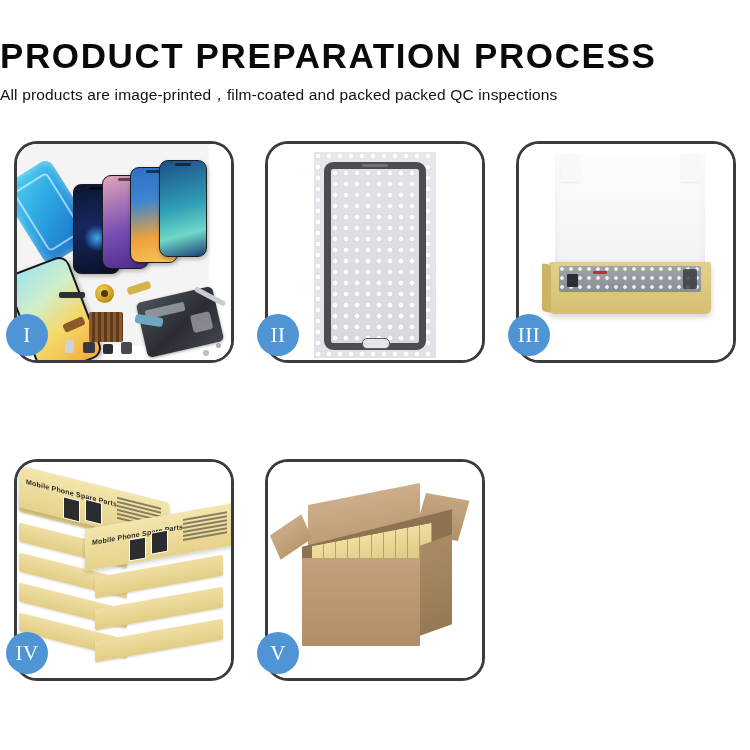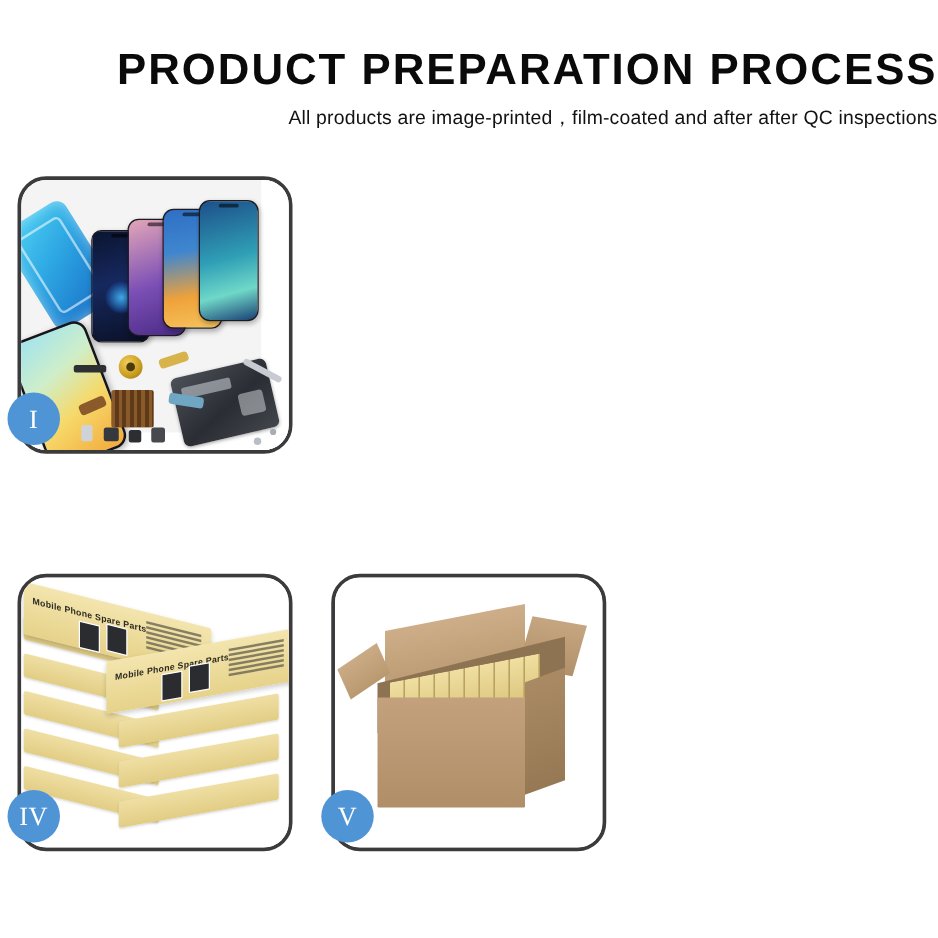--- a/index.html
+++ b/index.html
@@ -12,21 +12,21 @@
     height: 750px;
     font-family: "Liberation Sans", sans-serif;
     overflow: hidden;
     position: relative;
   }
 
   
   .header {
     width: 750px;
     padding-top: 36px;
-    text-align: right;
+    text-align: left;
   }
   .main-title {
     font-family: "Liberation Sans", sans-serif;
     font-size: 35px;
     font-weight: 600;
     letter-spacing: 1.6px;
     color: #0a0a0a;
     line-height: 40px;
     white-space: nowrap;
   }
@@ -320,21 +320,21 @@
     position:absolute; left:120px; top:24px; width:54px; height:22px;
     background:linear-gradient(110deg,rgba(255,255,255,.85),rgba(225,230,235,.35));
     transform:rotate(-9deg); border-radius:3px;
   }
 </style>
 </head>
 <body>
 
 <div class="header">
   <div class="main-title">PRODUCT PREPARATION PROCESS</div>
-  <div class="sub-title">All products are image-printed，film-coated and after after QC inspections</div>
+  <div class="sub-title">All products are image-printed，film-coated and packed packed QC inspections</div>
 </div>
 
 <div class="grid">
 
   <div class="grid-row">
 
     <div class="panel">
       <div class="panel-clip">
         <div class="p1-bg"></div>
         <div class="p1-white-r"></div>
@@ -366,21 +366,45 @@
         <div class="part conn2"></div>
         <div class="part conn3"></div>
         <div class="part conn4"></div>
         <div class="part screw1"></div>
         <div class="part screw2"></div>
         <div class="part tweezer"></div>
       </div>
       <div class="badge">I</div>
     </div>
 
-
+    <div class="panel">
+      <div class="panel-clip">
+        <div class="p2-bg"></div>
+        <div class="bubble-sheet">
+          <div class="screen-glass">
+            <div class="home-btn"></div>
+          </div>
+        </div>
+      </div>
+      <div class="badge">II</div>
+    </div>
+
+    <div class="panel">
+      <div class="panel-clip">
+        <div class="p3-bg"></div>
+        <div class="foam-lid"></div>
+        <div class="kraft-tray">
+          <div class="tray-inner">
+            <div class="tray-chip"></div>
+            <div class="tray-red"></div>
+          </div>
+        </div>
+      </div>
+      <div class="badge">III</div>
+    </div>
   </div>
 
   <div class="grid-row">
 
     <div class="panel">
       <div class="panel-clip">
         <div class="p4-bg"></div>
         <div class="stack">
           <div class="sbox bl5"></div>
           <div class="sbox bl4"></div>

